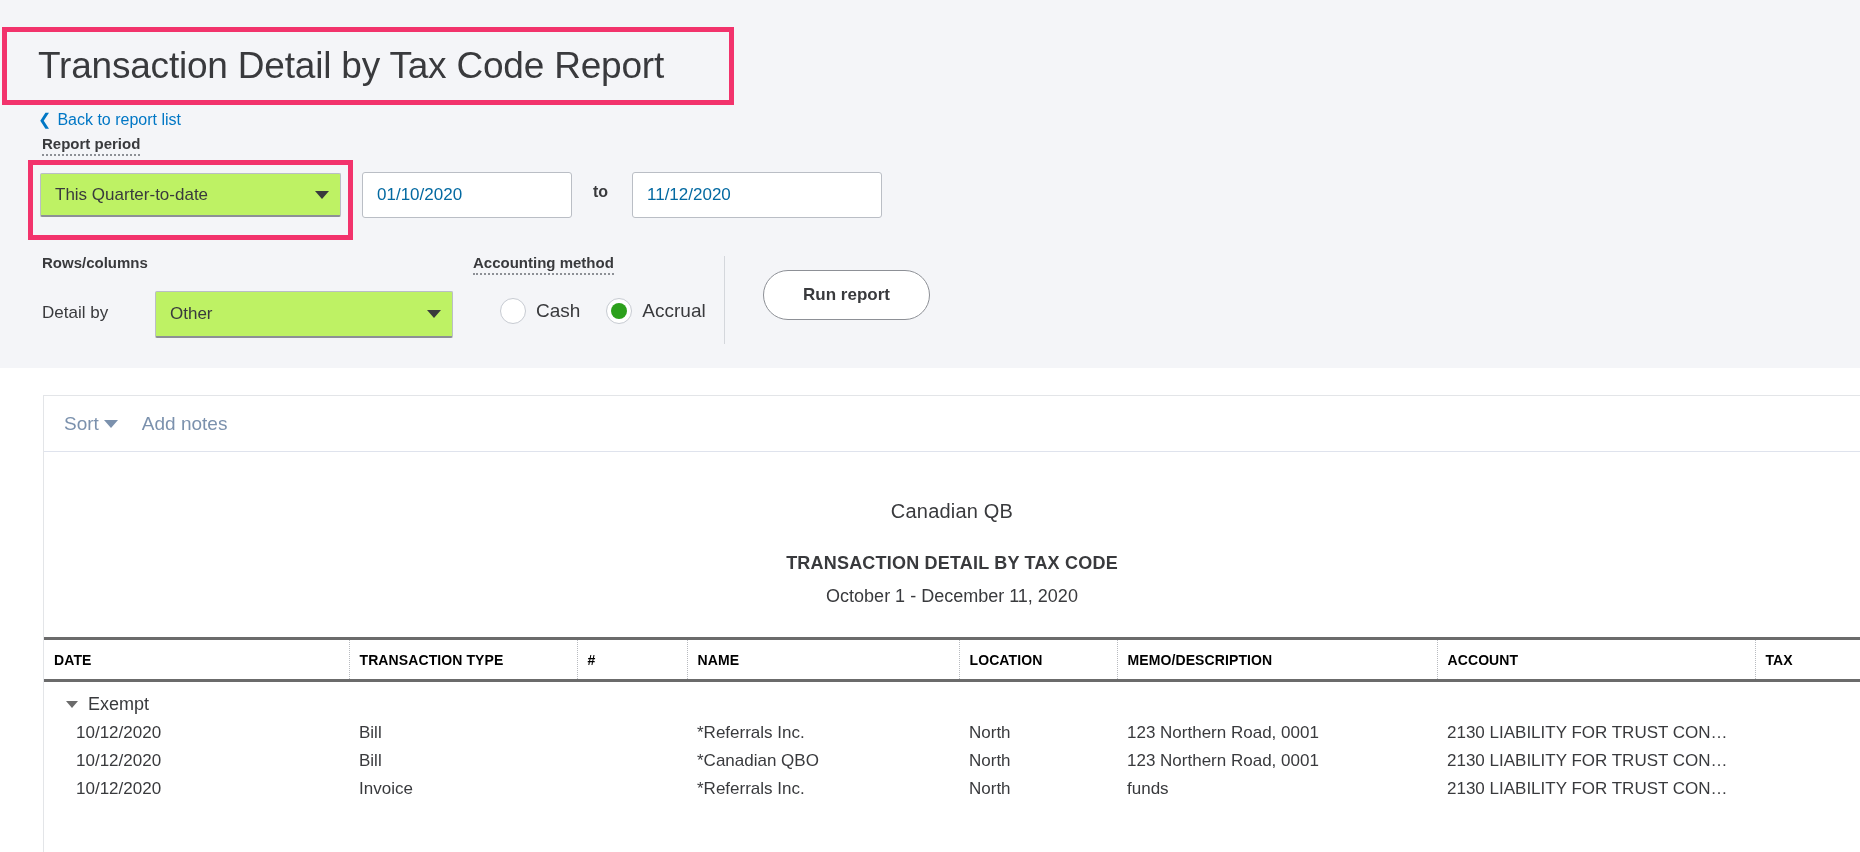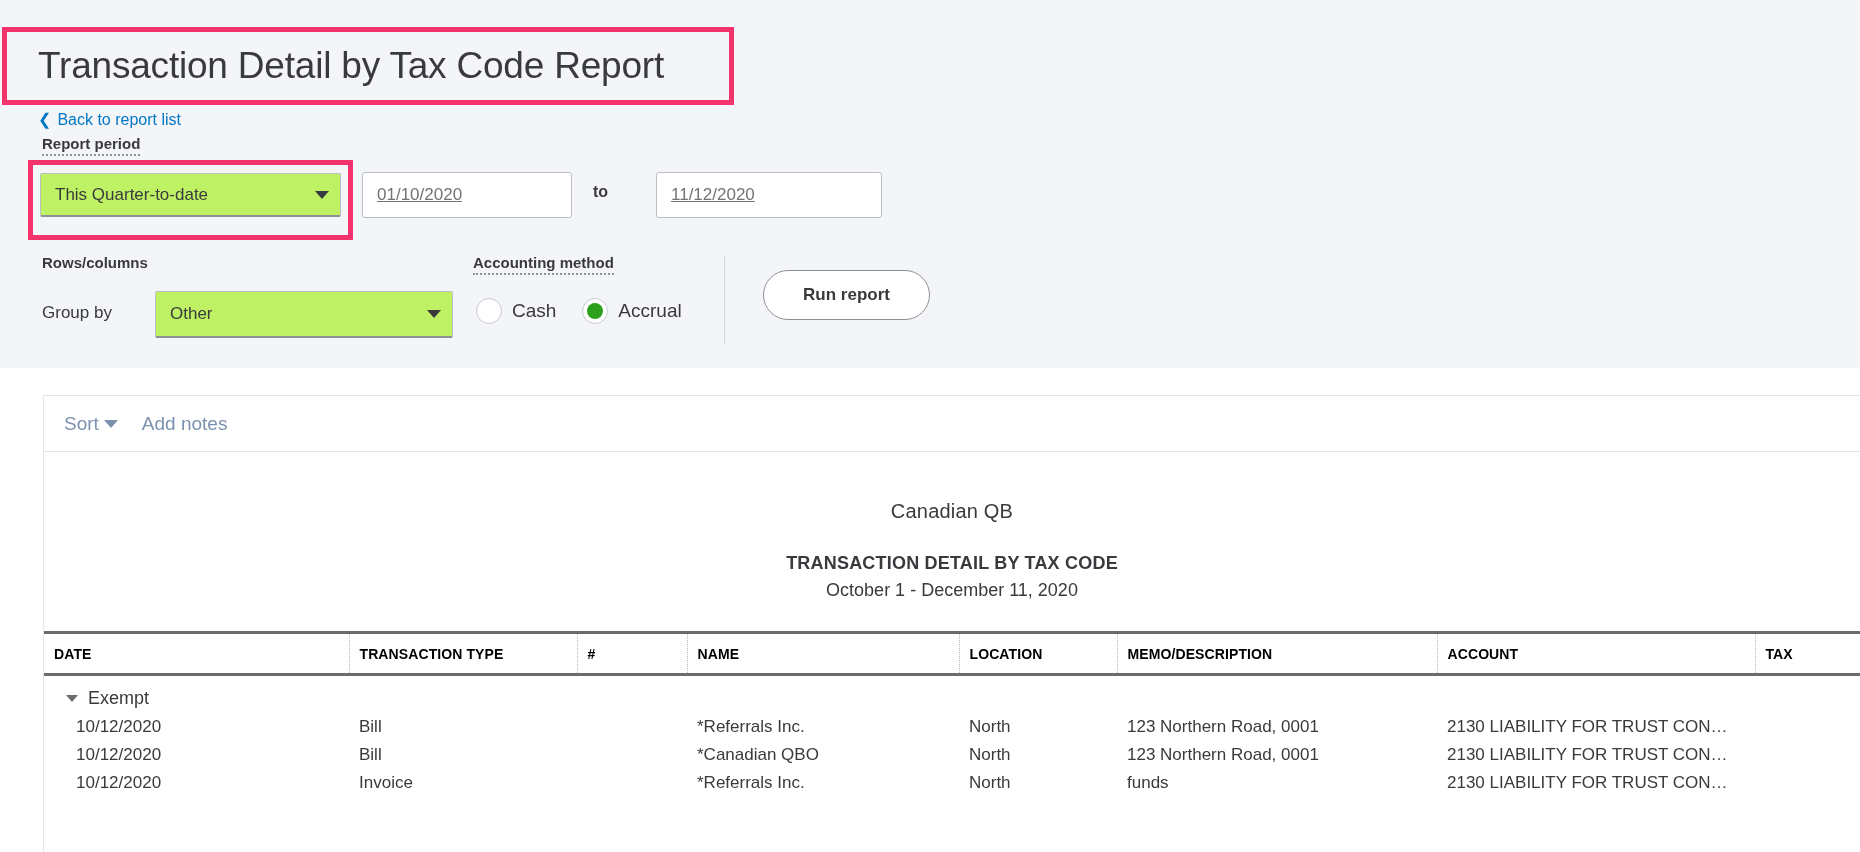--- a/index.html
+++ b/index.html
@@ -127,31 +127,30 @@
   }
   .sel-period { left: 40px; top: 173px; width: 301px; height: 44px; }
   .sel-groupby { left: 155px; top: 291px; width: 298px; height: 47px; }
 
   .txtinput {
     position: absolute;
     background: #ffffff;
     border: 1px solid #babec5;
     border-radius: 3px;
     font-size: 17px;
-    color: #737373;
+    color: #0369a1;
     padding-left: 14px;
     font-family: "Liberation Sans", sans-serif;
     outline: none;
-    text-decoration: underline;
   }
   .inp-from { left: 362px; top: 172px; width: 210px; height: 46px; }
-  .inp-to   { left: 656px; top: 172px; width: 226px; height: 46px; }
-
-  
-  .radio-row { position: absolute; left: 476px; top: 298px; display: flex; align-items: center; text-align: right; }
+  .inp-to   { left: 632px; top: 172px; width: 250px; height: 46px; }
+
+  
+  .radio-row { position: absolute; left: 500px; top: 298px; display: flex; align-items: center; text-align: right; }
   .radio-opt { display: flex; align-items: center; cursor: pointer; margin-right: 26px; }
   .radio-dot {
     width: 26px; height: 26px;
     border-radius: 50%;
     border: 1px solid #c7cbd2;
     background: #fff;
     display: flex; align-items: center; justify-content: center;
     margin-right: 10px;
   }
   .radio-dot.sel-on { border-color: #c7cbd2; }
@@ -229,21 +228,21 @@
   .rep-name {
     font-size: 18px;
     font-weight: 700;
     color: #393a3d;
     margin-top: 30px;
     letter-spacing: .2px;
   }
   .rep-range {
     font-size: 18px;
     color: #393a3d;
-    margin-top: 6px;
+    margin-top: 12px;
   }
 
   
   .rtable {
     margin-top: 30px;
     width: 1817px;
     border-collapse: collapse;
     table-layout: fixed;
   }
   .rtable th {
@@ -311,21 +310,21 @@
   </div>
   <div class="hl hl-period"></div>
 
   <input class="txtinput inp-from" type="text" value="01/10/2020" style="">
   <div class="lbl-to">to</div>
   <input class="txtinput inp-to" type="text" value="11/12/2020" style="">
 
   <div class="lbl-plain lbl-rows">Rows/columns</div>
   <div class="field-label lbl-acct">Accounting method</div>
 
-  <div class="lbl-groupby">Group by</div>
+  <div class="lbl-groupby">Detail by</div>
   <div class="sel sel-groupby">
     <span class="sel-text">Other</span>
     <span class="caret">
         <span class="caret-glyph"></span>
       </span>
   </div>
 
   <div class="radio-row">
     <div class="radio-opt">
       <span class="radio-dot"></span>

